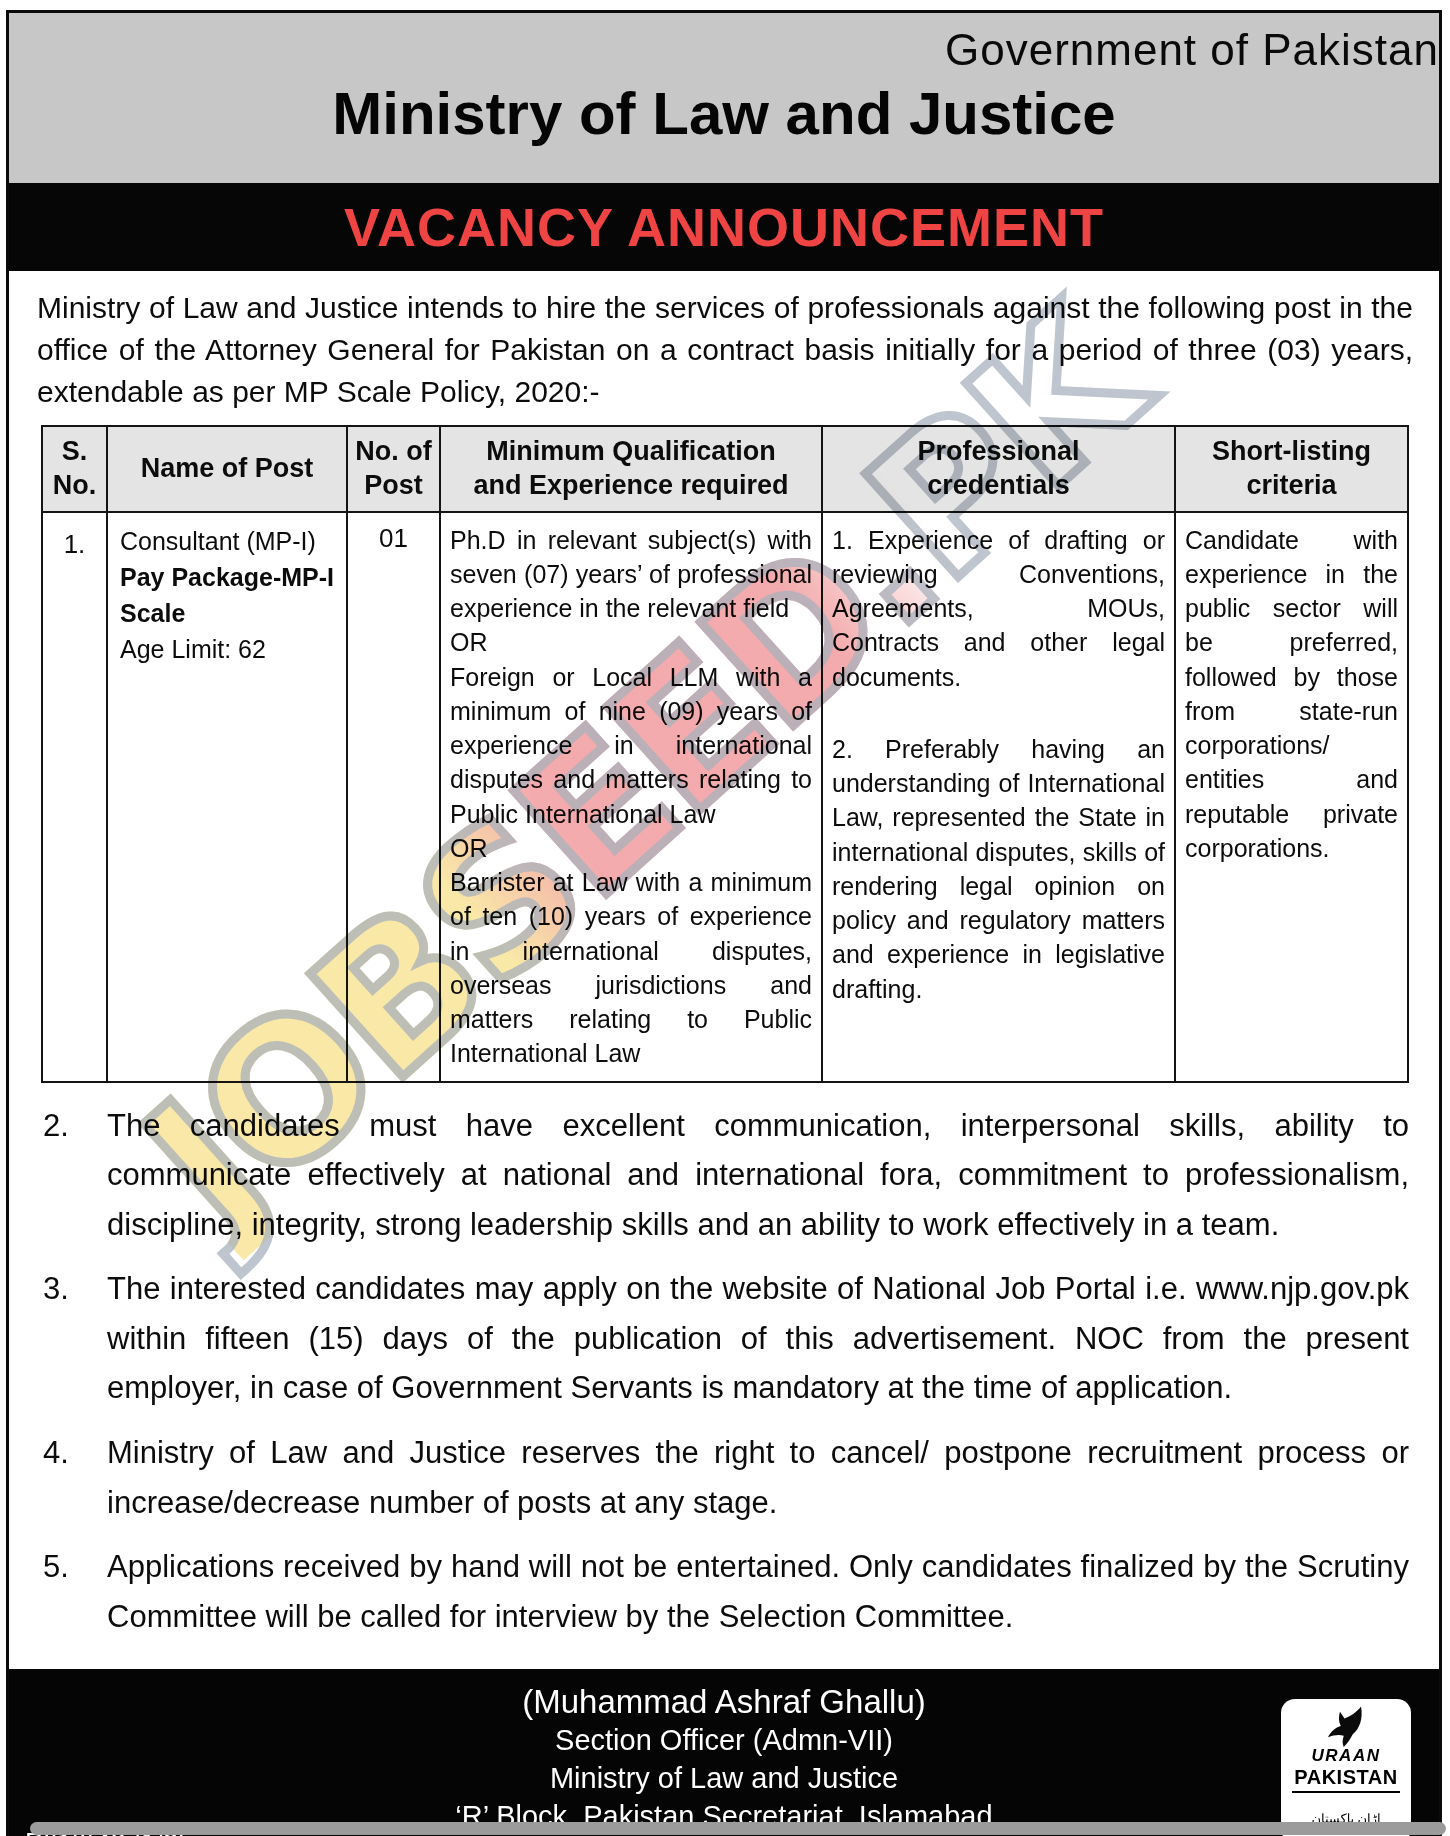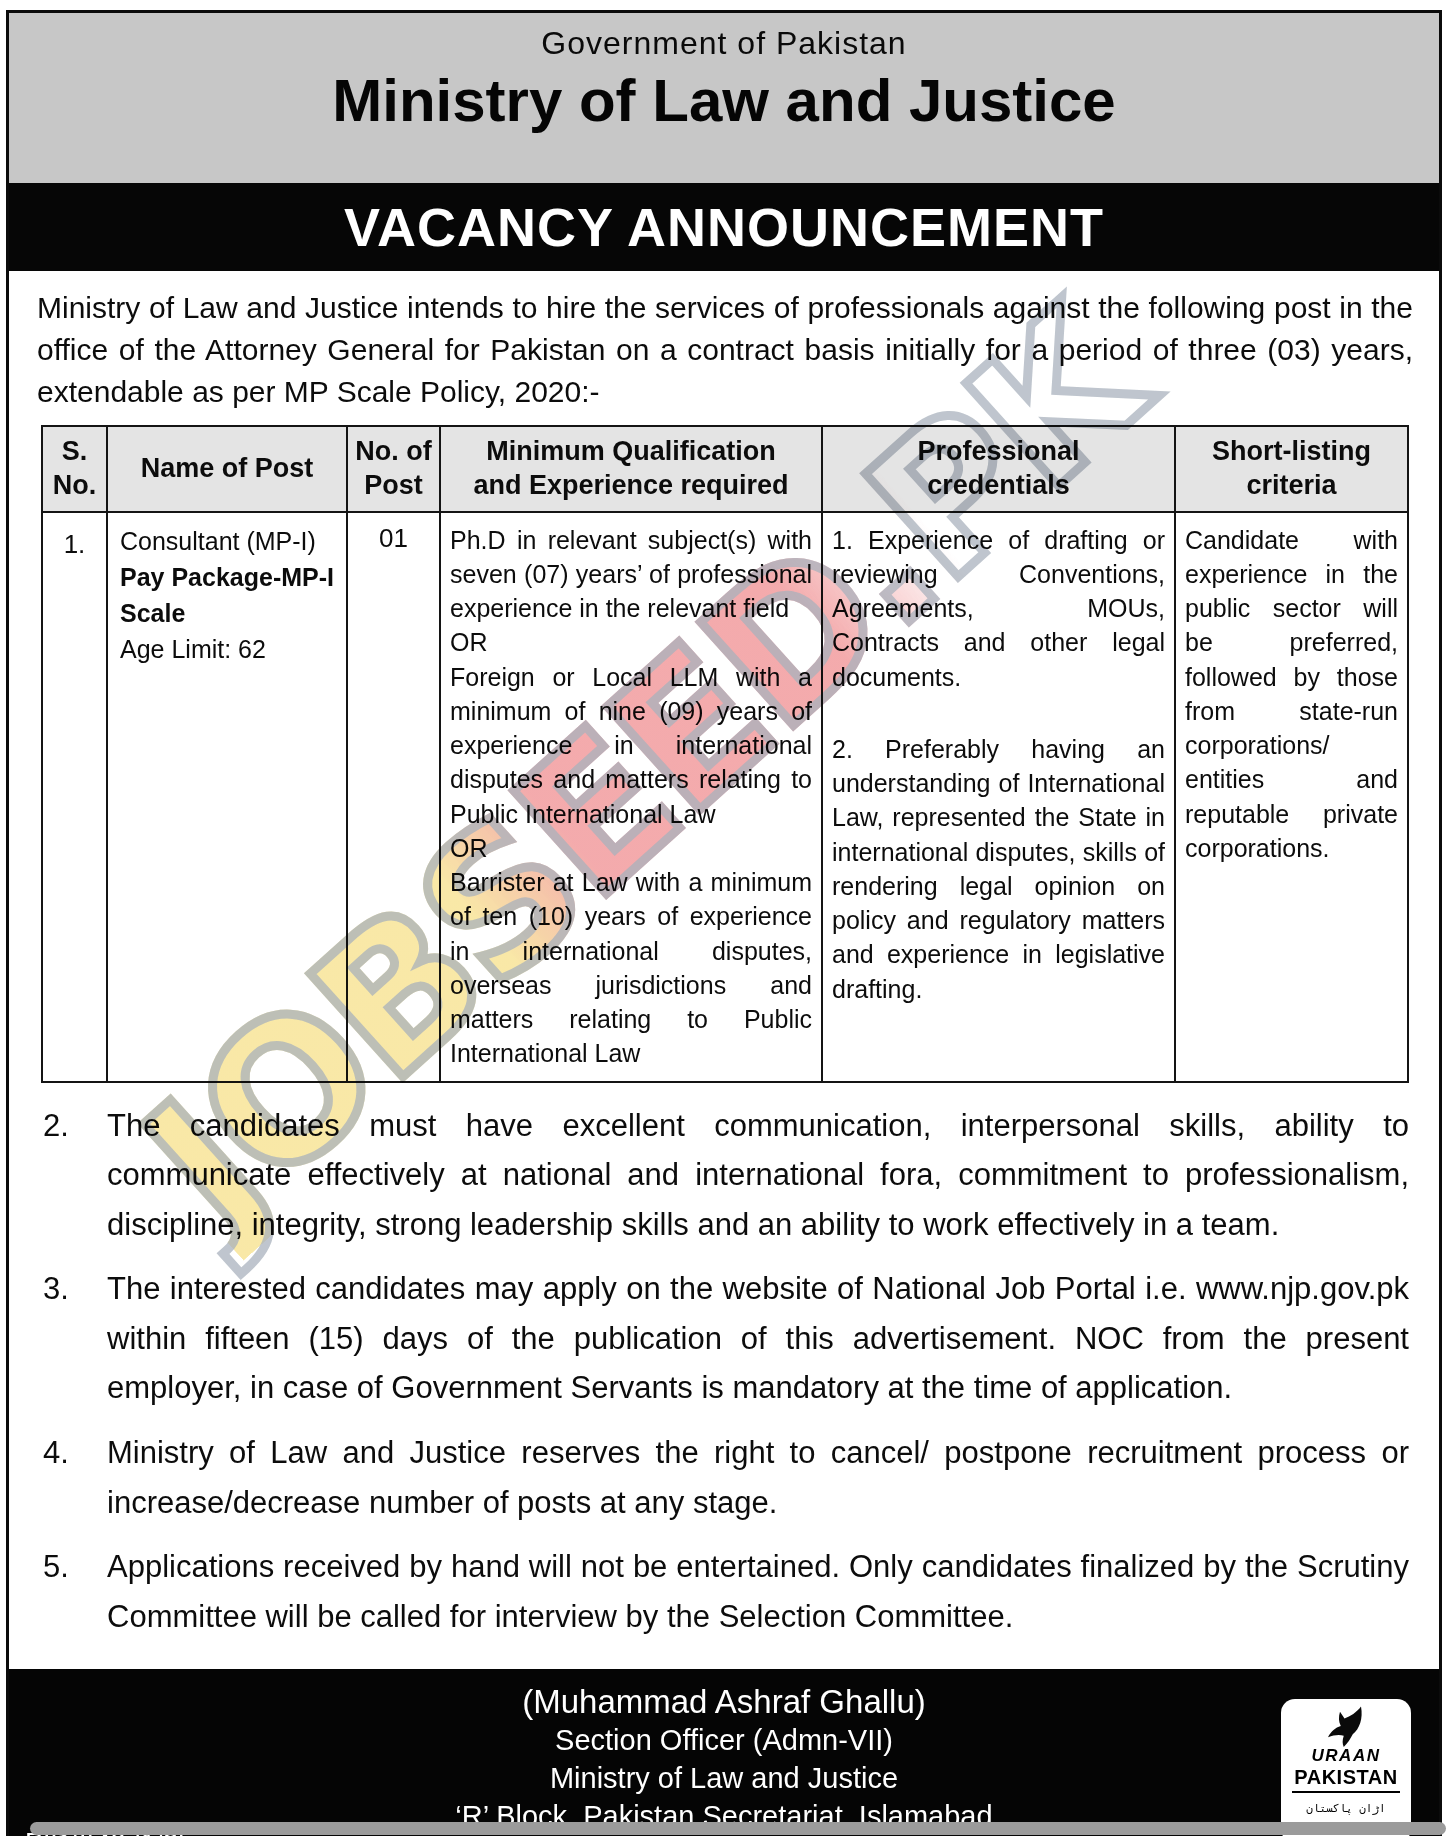--- a/index.html
+++ b/index.html
@@ -3,25 +3,25 @@
 <meta charset="utf-8">
 <style>
   html,body { margin:0; padding:0; background:#ffffff; }
   .page { position:relative; width:1450px; height:1836px; background:#ffffff;
           font-family:"Liberation Sans", sans-serif; overflow:hidden; color:#0c0c0c; }
 
   .doc { position:absolute; left:6px; top:10px; width:1436px;
          border:3px solid #0b0b0b; border-bottom:none; background:#ffffff; box-sizing:border-box; }
 
   .gray-header { background:#c7c7c7; height:170px; text-align:center; padding-top:12px; box-sizing:border-box; }
-  .gov-line   { font-size:32px; letter-spacing:1px; color:#0a0a0a; }
+  .gov-line   { font-size:44px; letter-spacing:1px; color:#0a0a0a;text-align:right; }
   .ministry-line { font-size:60px; font-weight:bold; margin-top:4px; color:#050505; }
 
   .banner { background:#060606; height:88px; display:flex; align-items:center; justify-content:center; }
-  .banner-text { color:#ffffff; font-weight:bold; font-size:54px; letter-spacing:1px; }
+  .banner-text { color:#ef4444; font-weight:bold; font-size:54px; letter-spacing:1px; }
 
   .intro { margin:16px 26px 12px 28px; font-size:30px; line-height:1.40; text-align:justify; }
 
   table.vtable { border-collapse:collapse; table-layout:fixed; margin:0 0 0 32px; width:1366px; }
   .vtable th { border:2px solid #141414; background:#e4e4e4; font-weight:bold; font-size:27px;
                line-height:1.25; white-space:pre-line; padding:8px 2px; vertical-align:middle; text-align:center; }
   .vtable td { border:2px solid #141414; vertical-align:top; font-size:25px; line-height:1.37;
                padding:10px 9px; background:#ffffff; }
   td.c-sno   { text-align:center; font-size:26px; padding-top:14px; }
   td.c-name  { line-height:1.45; padding-left:12px;border-radius:32px; }
@@ -40,21 +40,21 @@
   .sig { text-align:center; padding-top:14px; font-size:29px; line-height:38px; }
   .sig .name { font-weight:normal; font-size:33px; }
   .pid { position:absolute; left:16px; bottom:16px; font-size:27px; color:#ffffff; }
 
   .logo-box { position:absolute; right:28px; top:30px; width:130px; height:144px; background:#ffffff;
               border-radius:14px; text-align:center; color:#000; padding-top:6px; box-sizing:border-box; }
   .logo-box svg { width:48px; height:42px; display:block; margin:0 auto; }
   .uraan    { font-size:17px; font-weight:bold; letter-spacing:1.5px; line-height:1.1; color:#000;font-style:italic; }
   .pakistan { font-size:20px; font-weight:bold; letter-spacing:0.5px; line-height:1.15; color:#000;
               border-bottom:2px solid #000; display:inline-block; padding:0 2px 2px 2px; }
-  .urdu { font-size:11px; margin-top:9px; font-family:Liberation Mono, monospace; color:#000; }
+  .urdu { font-size:13px; margin-top:18px; font-family:Liberation Serif, serif; color:#000; }
 
   .watermark { position:absolute; left:180px; top:1095px; transform:rotate(-42deg); transform-origin:0 50%;
                font-family:"DejaVu Sans", sans-serif; font-weight:bold; font-size:190px; line-height:1;
                letter-spacing:-4px; white-space:nowrap;
                -webkit-text-stroke:9px rgba(150,160,174,0.75);
                background:linear-gradient(90deg,
                   rgba(246,224,135,0.90) 0%,  rgba(246,224,135,0.90) 32%,
                   rgba(240,146,148,0.95) 42%, rgba(240,146,148,0.95) 68%,
                   rgba(240,146,148,0.0) 80%,  rgba(240,146,148,0.0) 100%);
                -webkit-background-clip:text; background-clip:text; color:transparent;

